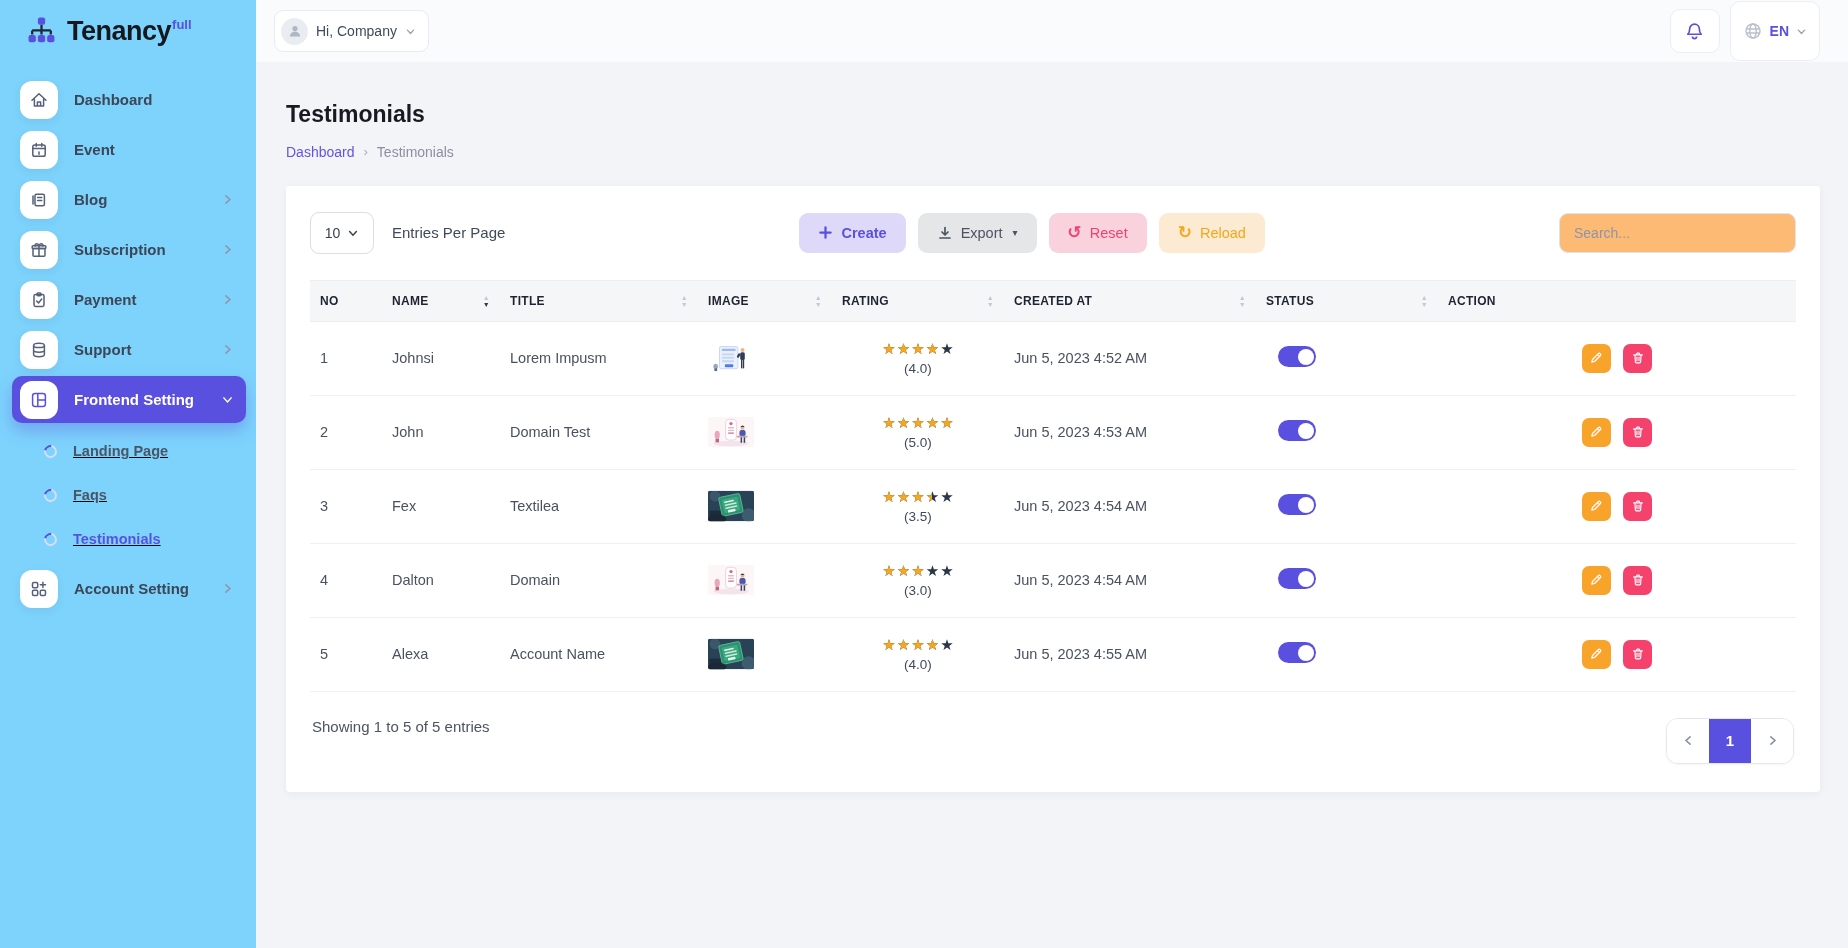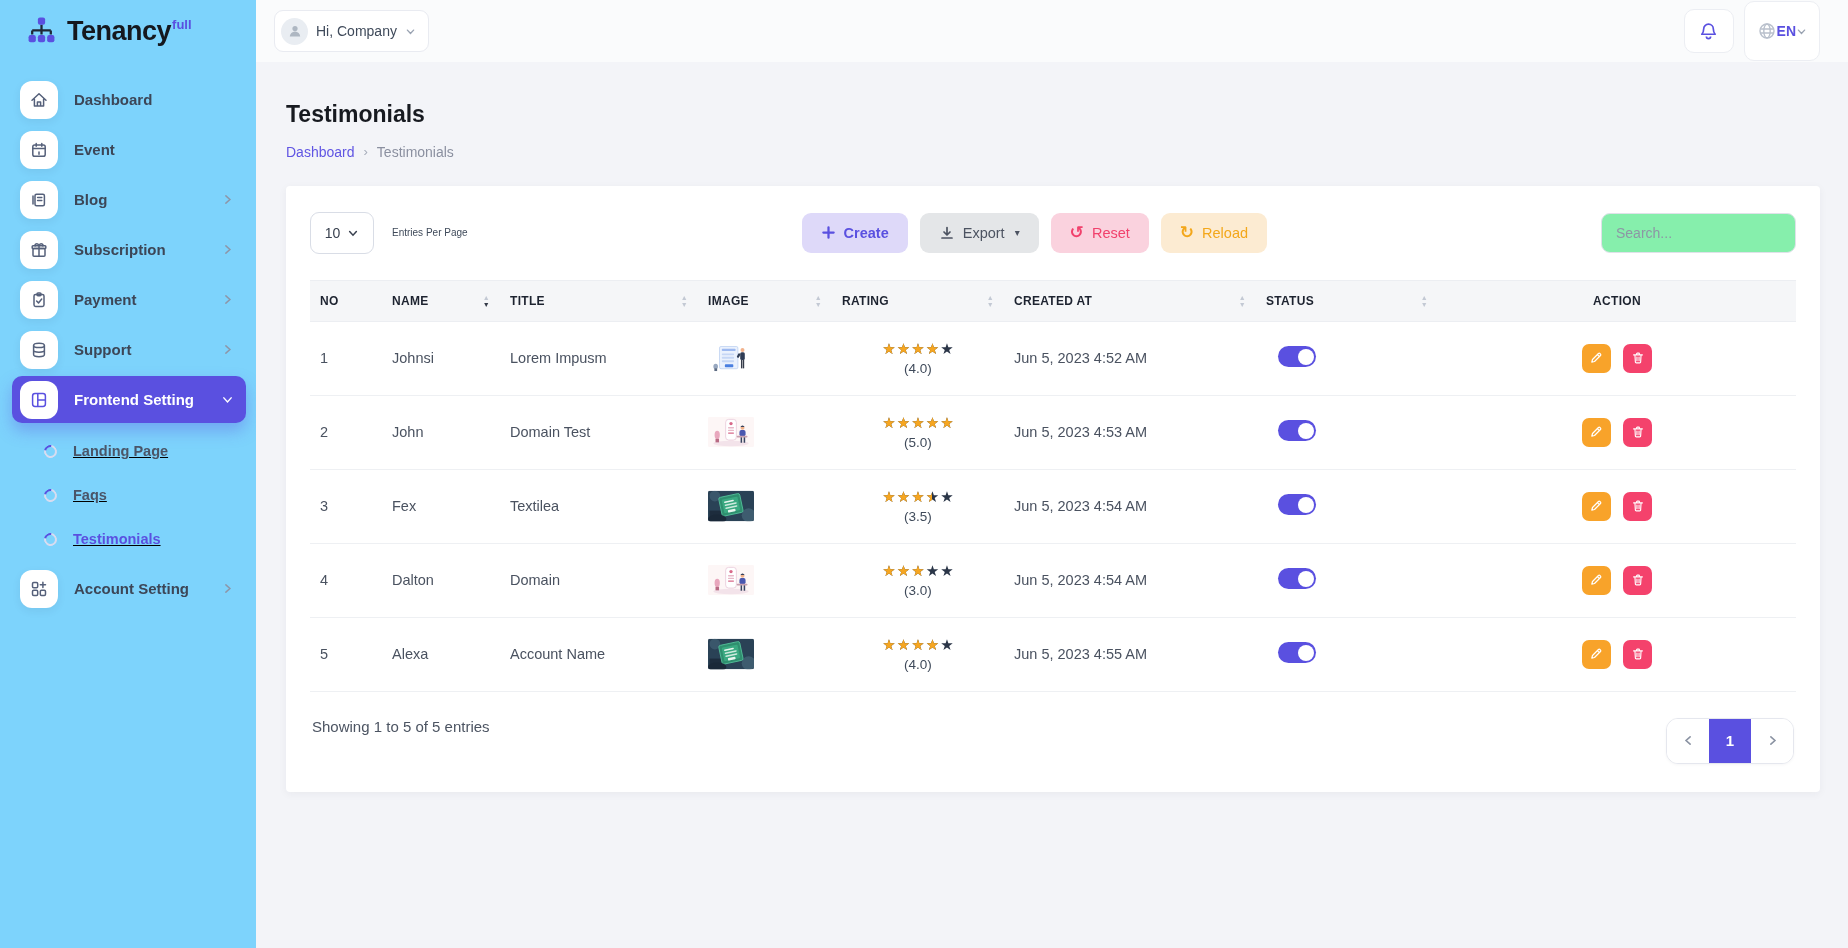--- a/index.html
+++ b/index.html
@@ -29,46 +29,46 @@
   
   .right-col{flex:1;display:flex;flex-direction:column;min-width:0;}
   .topbar{height:62px;background:#fafbfc;display:flex;align-items:center;padding:0 28px 0 18px;gap:10px;}
   .user-chip{display:flex;align-items:center;gap:8px;background:#fff;border:1px solid #e9ebf1;border-radius:9px;height:40px;padding:0 12px 0 6px;cursor:pointer;}
   .avatar{width:27px;height:27px;border-radius:50%;background:#e9edf2;display:flex;align-items:center;justify-content:center;color:#aeb7c2;}
   .user-name{font-size:14px;color:#3f4a5a;}
   .chip-chev{color:#9aa3b2;display:flex;}
   .topbar-spacer{flex:1;}
   .icon-chip{background:#fff;border:1px solid #eceef3;border-radius:10px;height:42px;display:flex;align-items:center;justify-content:center;cursor:pointer;}
   .bell-chip{width:48px;color:#5A50E0;}
-  .lang-chip{padding:8px 12px;color:#b9c0cc;}
+  .lang-chip{padding:8px 12px;gap:7px;color:#b9c0cc;}
   .lang-label{font-size:14px;font-weight:600;color:#5A50E0;}
 
   
   .main{flex:1;background:#f3f4f8;padding:24px 28px 0 30px;overflow:hidden;}
   .page-title{font-size:23px;font-weight:700;color:#171a20;}
   .breadcrumb{display:flex;align-items:center;gap:9px;margin-top:7px;font-size:14px;}
   .bc-link{color:#6055e3;cursor:pointer;}
   .bc-sep{color:#a7adbb;font-size:13px;}
   .bc-current{color:#8b90a0;}
 
   .card{margin-top:26px;background:#fff;border-radius:4px;box-shadow:0 2px 8px rgba(30,30,60,.05);padding:26px 24px 28px;min-height:592px;box-sizing:border-box;}
 
   
   .toolbar{display:flex;align-items:center;}
   .entries-select{width:62px;height:40px;border:1px solid #d9dde6;border-radius:9px;background:#fff;display:flex;align-items:center;justify-content:center;gap:7px;font-size:14px;color:#39414f;cursor:pointer;}
-  .entries-label{font-size:10px;color:#3f4a5a;margin-left:18px;}
+  .entries-label{font-size:15px;color:#3f4a5a;margin-left:18px;}
   .tb-center{flex:1;display:flex;justify-content:center;gap:12px;}
   .btn{height:40px;border:none;border-radius:9px;padding:0 19px;font-size:14.5px;font-weight:500;font-family:inherit;display:flex;align-items:center;gap:8px;cursor:pointer;}
   .btn-create{background:#ded9f9;color:#5A50E0;font-weight:600;}
   .btn-export{background:#e4e6e8;color:#4c5361;}
   .btn-reset{background:#fad2de;color:#F1416C;}
   .btn-reload{background:#fcebd2;color:#F3A71B;}
   .uni-icon{font-family:"DejaVu Sans",sans-serif;font-size:17px;font-weight:700;line-height:1;}
   .caret{font-size:10px;margin-left:2px;}
-  .search-input{width:195px;height:40px;border:1px solid #dfe2e9;border-radius:9px;padding:0 14px;font-size:14px;color:#39414f;font-family:inherit;background:#86efac;outline:none;box-sizing:border-box;}
+  .search-input{width:237px;height:40px;border:1px solid #dfe2e9;border-radius:9px;padding:0 14px;font-size:14px;color:#39414f;font-family:inherit;background:#fdba74;outline:none;box-sizing:border-box;}
   .search-input::placeholder{color:#8d96a5;}
 
   
   table{width:100%;border-collapse:collapse;margin-top:26px;table-layout:fixed;}
   thead th{background:#f5f6f8;border-top:1px solid #eceef2;border-bottom:1px solid #eceef2;font-size:12px;font-weight:700;color:#1d2330;letter-spacing:.3px;text-align:left;padding:13px 10px;}
   .th-flex{display:flex;align-items:flex-end;justify-content:space-between;}
   .sort{display:flex;flex-direction:column;line-height:0;margin-left:6px;}
   .sort i{font-style:normal;font-size:7px;line-height:7px;color:#c3c9d4;}
   .sort i.on{color:#343b48;}
   tbody td{border-bottom:1px solid #eef0f3;padding:19px 10px;font-size:14.5px;color:#4a5260;vertical-align:middle;}
@@ -450,21 +450,21 @@
                 </th>
               <th>
                   <div class="th-flex">
                     <span>STATUS</span>
                     <span class="sort">
                       <i>▲</i>
                       <i>▼</i>
                     </span>
                   </div>
                 </th>
-              <th style="text-align:center"><span>ACTION</span></th>
+              <th style=""><span>ACTION</span></th>
             </tr>
           </thead>
           <tbody>
   <tr>
     <td class="c-no">1</td>
     <td class="c-name">Johnsi</td>
     <td class="c-title">Lorem Impusm</td>
     <td class="c-image">
       <svg class="thumb" viewBox="0 0 60 40">
                     <use href="#thumb-doc"></use>

